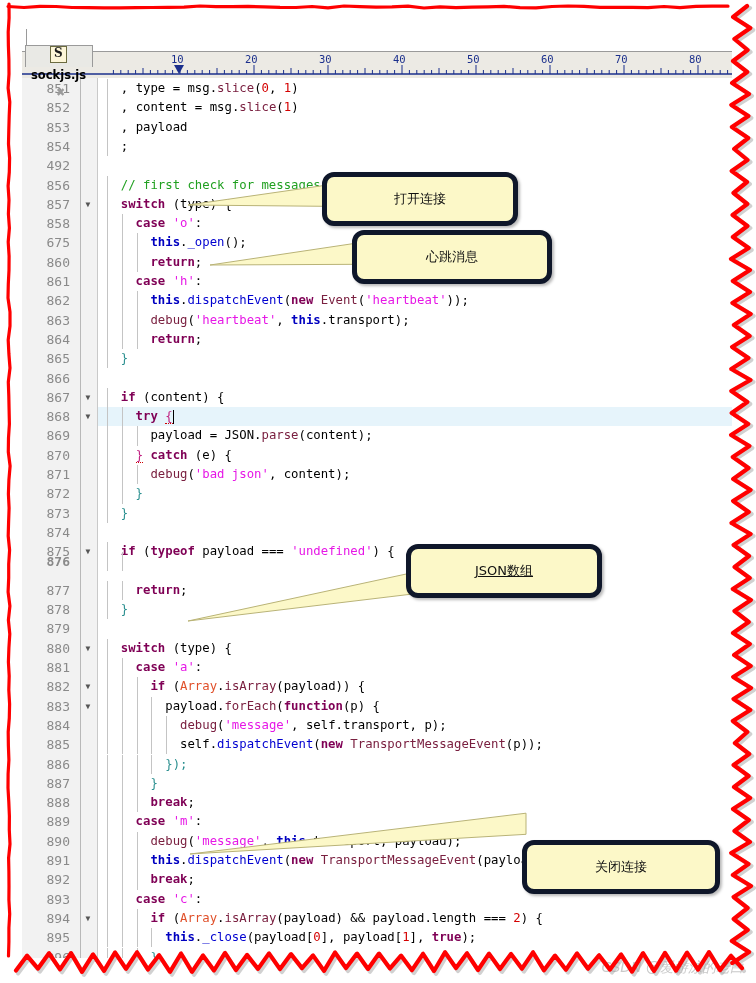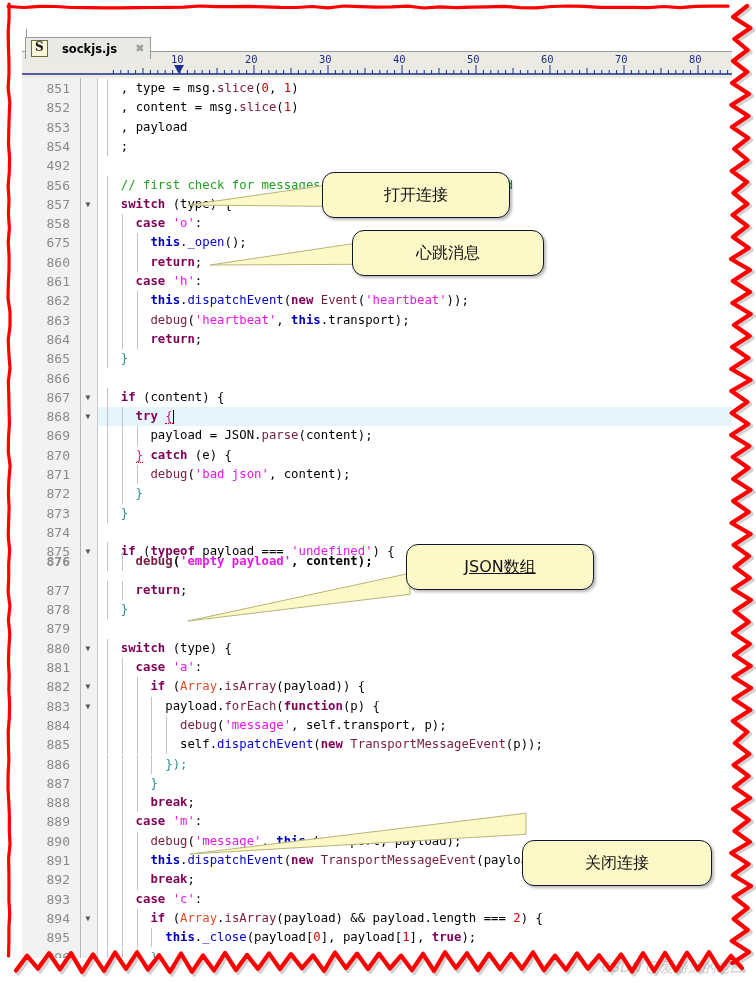--- a/index.html
+++ b/index.html
@@ -17,27 +17,28 @@
   
   #editor-window{
     position:absolute;left:22px;top:28px;width:710px;height:930px;
     background:#ffffff;
   }
 
   
   #tab-bar{position:absolute;left:0;top:0;width:710px;height:24px;background:#ffffff;}
   #tab-bar:after{content:"";position:absolute;left:0;top:23px;width:710px;height:1px;background:#9a9a9a;}
   .tab{
-    position:absolute;left:3px;top:9px;height:22px;
+    position:absolute;left:3px;top:17px;height:22px;
     background:#e9e9e5;
     border:1px solid #9a9a9a;border-bottom:none;
-    display:flex;align-items:center;gap:14px;
+    display:flex;align-items:center;gap:5px;
     padding:0 6px 0 5px;
     box-sizing:border-box;
     z-index:2;
+    flex-direction:column;
   }
   .tab-icon{
     width:15px;height:15px;
     background:#fdf6d8;
     border:1px solid #6b6b40;
     position:relative;flex:0 0 auto;
     display:block;
   }
   .tab-icon:before{
     content:"S";position:absolute;left:3px;top:-1px;
@@ -119,26 +120,26 @@
   .brc{color:#2a8f8f;}
   .err-brace{color:#c02080;border-bottom:1.5px dotted #d00000;}
 
   
   .ig{position:absolute;top:0;width:1px;height:19.3px;background:#c4c4c4;}
 
   
   .callout{
     position:absolute;
     background:#fcf8c8;
-    border:1px solid #0f172a;
+    border:5px solid #0f172a;
     border-radius:12px;
     box-shadow:2px 2px 3px rgba(0,0,0,0.28);
     display:flex;align-items:center;justify-content:center;
     font-family:"DejaVu Sans","Liberation Sans",sans-serif;
-    font-size:16px;color:#111;
+    font-size:13px;color:#111;
     z-index:30;
   }
   .callout-tail{position:absolute;z-index:29;}
 
   
   #watermark{
     position:absolute;right:12px;bottom:6px;
     font-family:"DejaVu Sans","Liberation Sans",sans-serif;
     font-size:14px;
     color:#c9c9c9;
@@ -283,21 +284,21 @@
         <div class="code-line" style="top: 309.8px;"><span class="ln">867</span><span class="fold">▼</span><span class="ig" style="left: 85px;"></span><span class="src"><span class="kw">  if</span><span class="pln"> (</span><span class="pln">content</span><span class="pln">) {</span></span></div>
         <div class="hl-line" style="top: 329.1px;"></div>
         <div class="code-line" style="top: 329.1px;"><span class="ln">868</span><span class="fold">▼</span><span class="ig" style="left: 85px;"></span><span class="ig" style="left: 99.8px;"></span><span class="src"><span class="kw">    try</span><span class="pln"> </span><span class="err-brace">{</span></span><span style="position: absolute; left: 151.1px; top: 3px; width: 1.3px; height: 14px; background: rgb(0, 0, 0);"></span></div>
         <div class="code-line" style="top: 348.4px;"><span class="ln">869</span><span class="ig" style="left: 85px;"></span><span class="ig" style="left: 99.8px;"></span><span class="ig" style="left: 114.6px;"></span><span class="src"><span class="pln">      payload</span><span class="pln"> = </span><span class="pln">JSON</span><span class="pln">.</span><span class="cls">parse</span><span class="pln">(</span><span class="pln">content</span><span class="pln">);</span></span></div>
         <div class="code-line" style="top: 367.7px;"><span class="ln">870</span><span class="ig" style="left: 85px;"></span><span class="ig" style="left: 99.8px;"></span><span class="src"><span class="pln">    </span><span class="err-brace">}</span><span class="pln"> </span><span class="kw">catch</span><span class="pln"> (</span><span class="pln">e</span><span class="pln">) {</span></span></div>
         <div class="code-line" style="top: 387px;"><span class="ln">871</span><span class="ig" style="left: 85px;"></span><span class="ig" style="left: 99.8px;"></span><span class="ig" style="left: 114.6px;"></span><span class="src"><span class="cls">      debug</span><span class="pln">(</span><span class="str">'bad json'</span><span class="pln">, </span><span class="pln">content</span><span class="pln">);</span></span></div>
         <div class="code-line" style="top: 406.3px;"><span class="ln">872</span><span class="ig" style="left: 85px;"></span><span class="ig" style="left: 99.8px;"></span><span class="src"><span class="brc">    }</span></span></div>
         <div class="code-line" style="top: 425.6px;"><span class="ln">873</span><span class="ig" style="left: 85px;"></span><span class="src"><span class="brc">  }</span></span></div>
         <div class="code-line" style="top: 444.9px;"><span class="ln">874</span><span class="src"></span></div>
         <div class="code-line" style="top: 464.2px;"><span class="ln">875</span><span class="fold">▼</span><span class="ig" style="left: 85px;"></span><span class="src"><span class="kw">  if</span><span class="pln"> (</span><span class="kw">typeof</span><span class="pln"> </span><span class="pln">payload</span><span class="pln"> === </span><span class="str">'undefined'</span><span class="pln">) {</span></span></div>
-        <div class="code-line" style="top: 474px; font-weight: bold;"><span class="ln">876</span><span class="ig" style="left: 85px;"></span><span class="ig" style="left: 99.8px;"></span><span class="src"><span class="cls">    debug</span><span class="pln">(</span><span class="str">'empty payload'</span><span class="pln">, </span><span class="pln">content</span><span class="pln">);</span></span></div>
+        <div class="code-line" style="top: 474px; font-weight: bold;"><span class="ln">876</span><span class="ig" style="left: 85px;"></span><span class="ig" style="left: 99.8px;"></span></div>
         <div class="code-line" style="top: 502.8px;"><span class="ln">877</span><span class="ig" style="left: 85px;"></span><span class="ig" style="left: 99.8px;"></span><span class="src"><span class="kw">    return</span><span class="pln">;</span></span></div>
         <div class="code-line" style="top: 522.1px;"><span class="ln">878</span><span class="ig" style="left: 85px;"></span><span class="src"><span class="brc">  }</span></span></div>
         <div class="code-line" style="top: 541.4px;"><span class="ln">879</span><span class="src"></span></div>
         <div class="code-line" style="top: 560.7px;"><span class="ln">880</span><span class="fold">▼</span><span class="ig" style="left: 85px;"></span><span class="src"><span class="kw">  switch</span><span class="pln"> (</span><span class="pln">type</span><span class="pln">) {</span></span></div>
         <div class="code-line" style="top: 580px;"><span class="ln">881</span><span class="ig" style="left: 85px;"></span><span class="ig" style="left: 99.8px;"></span><span class="src"><span class="kw">    case</span><span class="pln"> </span><span class="str">'a'</span><span class="pln">:</span></span></div>
         <div class="code-line" style="top: 599.3px;"><span class="ln">882</span><span class="fold">▼</span><span class="ig" style="left: 85px;"></span><span class="ig" style="left: 99.8px;"></span><span class="ig" style="left: 114.6px;"></span><span class="src"><span class="kw">      if</span><span class="pln"> (</span><span class="blt">Array</span><span class="pln">.</span><span class="cls">isArray</span><span class="pln">(</span><span class="pln">payload</span><span class="pln">)) {</span></span></div>
         <div class="code-line" style="top: 618.6px;"><span class="ln">883</span><span class="fold">▼</span><span class="ig" style="left: 85px;"></span><span class="ig" style="left: 99.8px;"></span><span class="ig" style="left: 114.6px;"></span><span class="ig" style="left: 129.4px;"></span><span class="src"><span class="pln">        payload</span><span class="pln">.</span><span class="cls">forEach</span><span class="pln">(</span><span class="kw">function</span><span class="pln">(</span><span class="pln">p</span><span class="pln">) {</span></span></div>
         <div class="code-line" style="top: 637.9px;"><span class="ln">884</span><span class="ig" style="left: 85px;"></span><span class="ig" style="left: 99.8px;"></span><span class="ig" style="left: 114.6px;"></span><span class="ig" style="left: 129.4px;"></span><span class="ig" style="left: 144.2px;"></span><span class="src"><span class="cls">          debug</span><span class="pln">(</span><span class="str">'message'</span><span class="pln">, </span><span class="pln">self</span><span class="pln">.</span><span class="pln">transport</span><span class="pln">, </span><span class="pln">p</span><span class="pln">);</span></span></div>
         <div class="code-line" style="top: 657.2px;"><span class="ln">885</span><span class="ig" style="left: 85px;"></span><span class="ig" style="left: 99.8px;"></span><span class="ig" style="left: 114.6px;"></span><span class="ig" style="left: 129.4px;"></span><span class="ig" style="left: 144.2px;"></span><span class="src"><span class="pln">          self</span><span class="pln">.</span><span class="th">dispatchEvent</span><span class="pln">(</span><span class="kw">new</span><span class="pln"> </span><span class="cls">TransportMessageEvent</span><span class="pln">(</span><span class="pln">p</span><span class="pln">));</span></span></div>
         <div class="code-line" style="top: 676.5px;"><span class="ln">886</span><span class="ig" style="left: 85px;"></span><span class="ig" style="left: 99.8px;"></span><span class="ig" style="left: 114.6px;"></span><span class="ig" style="left: 129.4px;"></span><span class="src"><span class="brc">        });</span></span></div>

